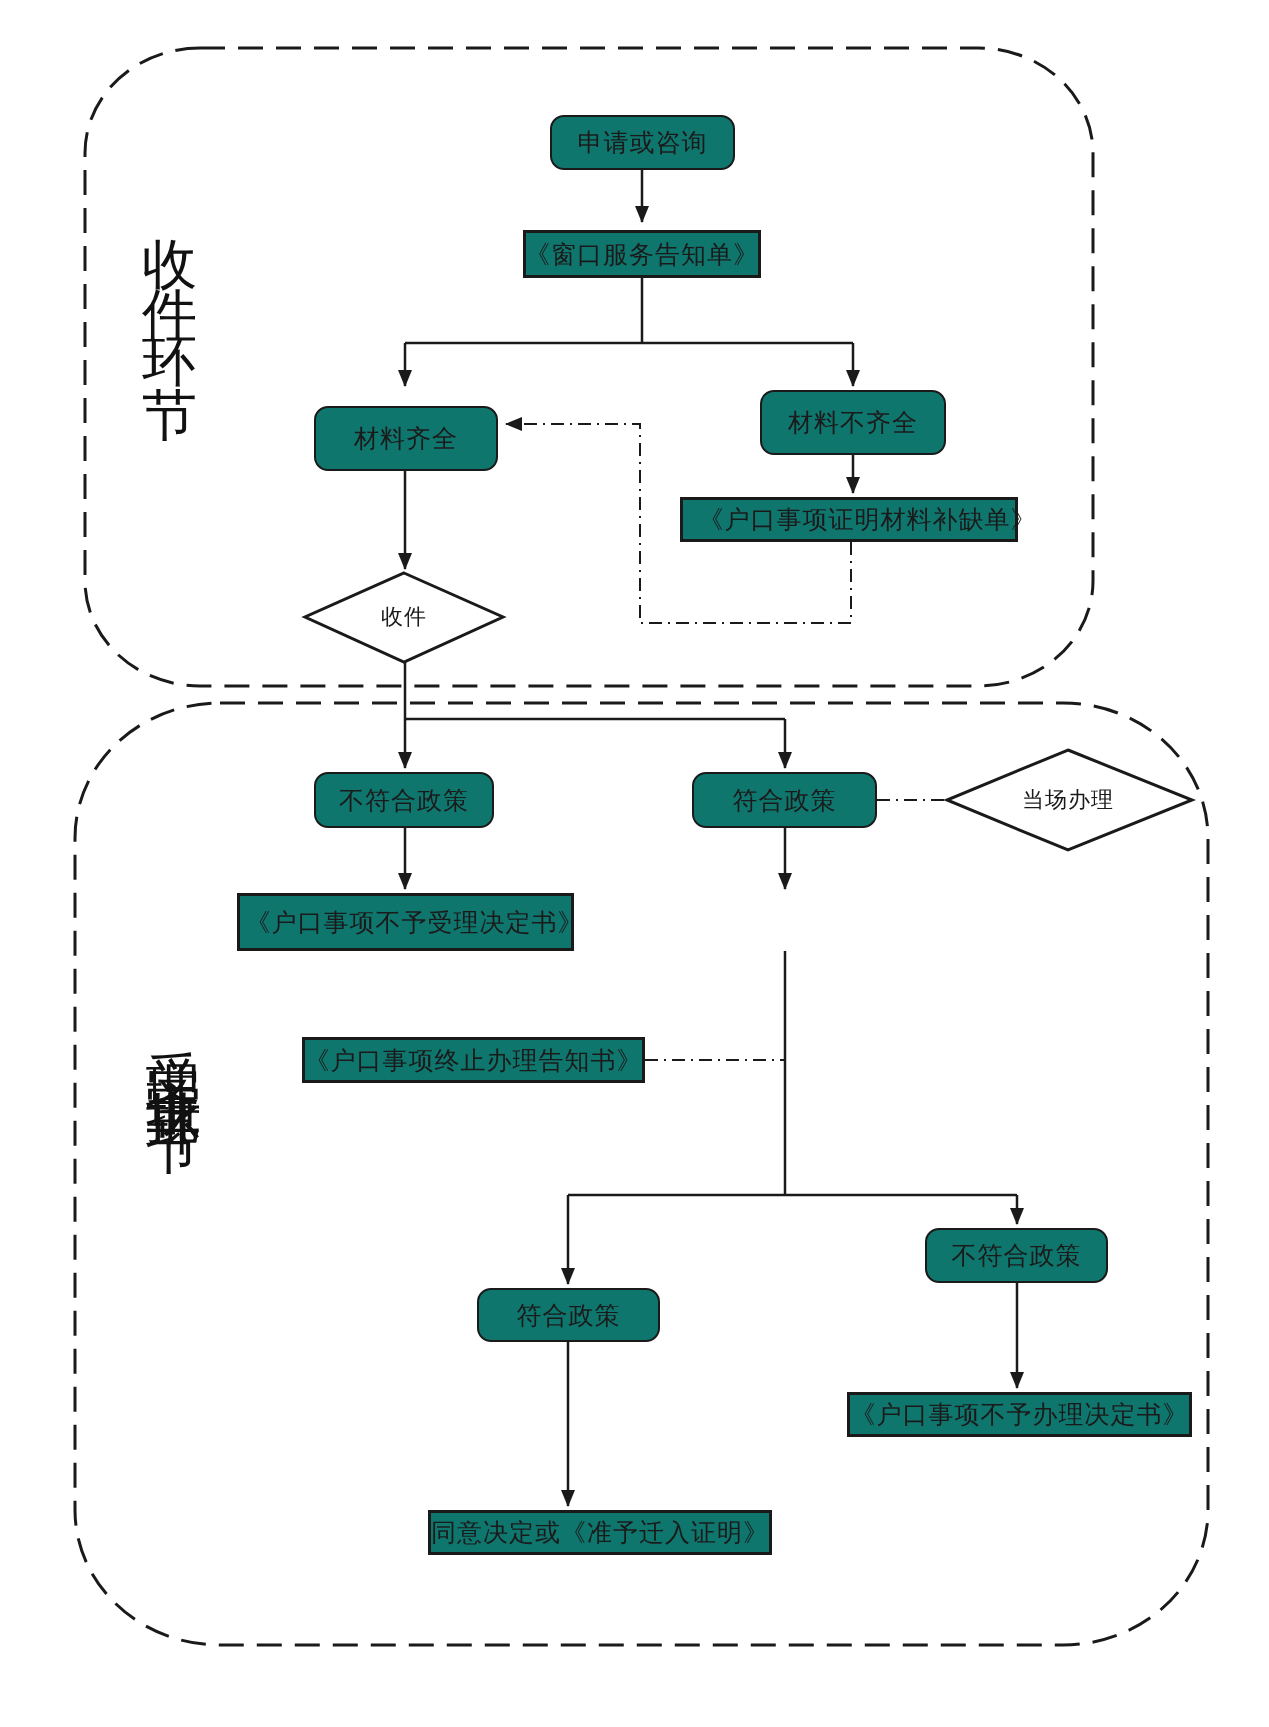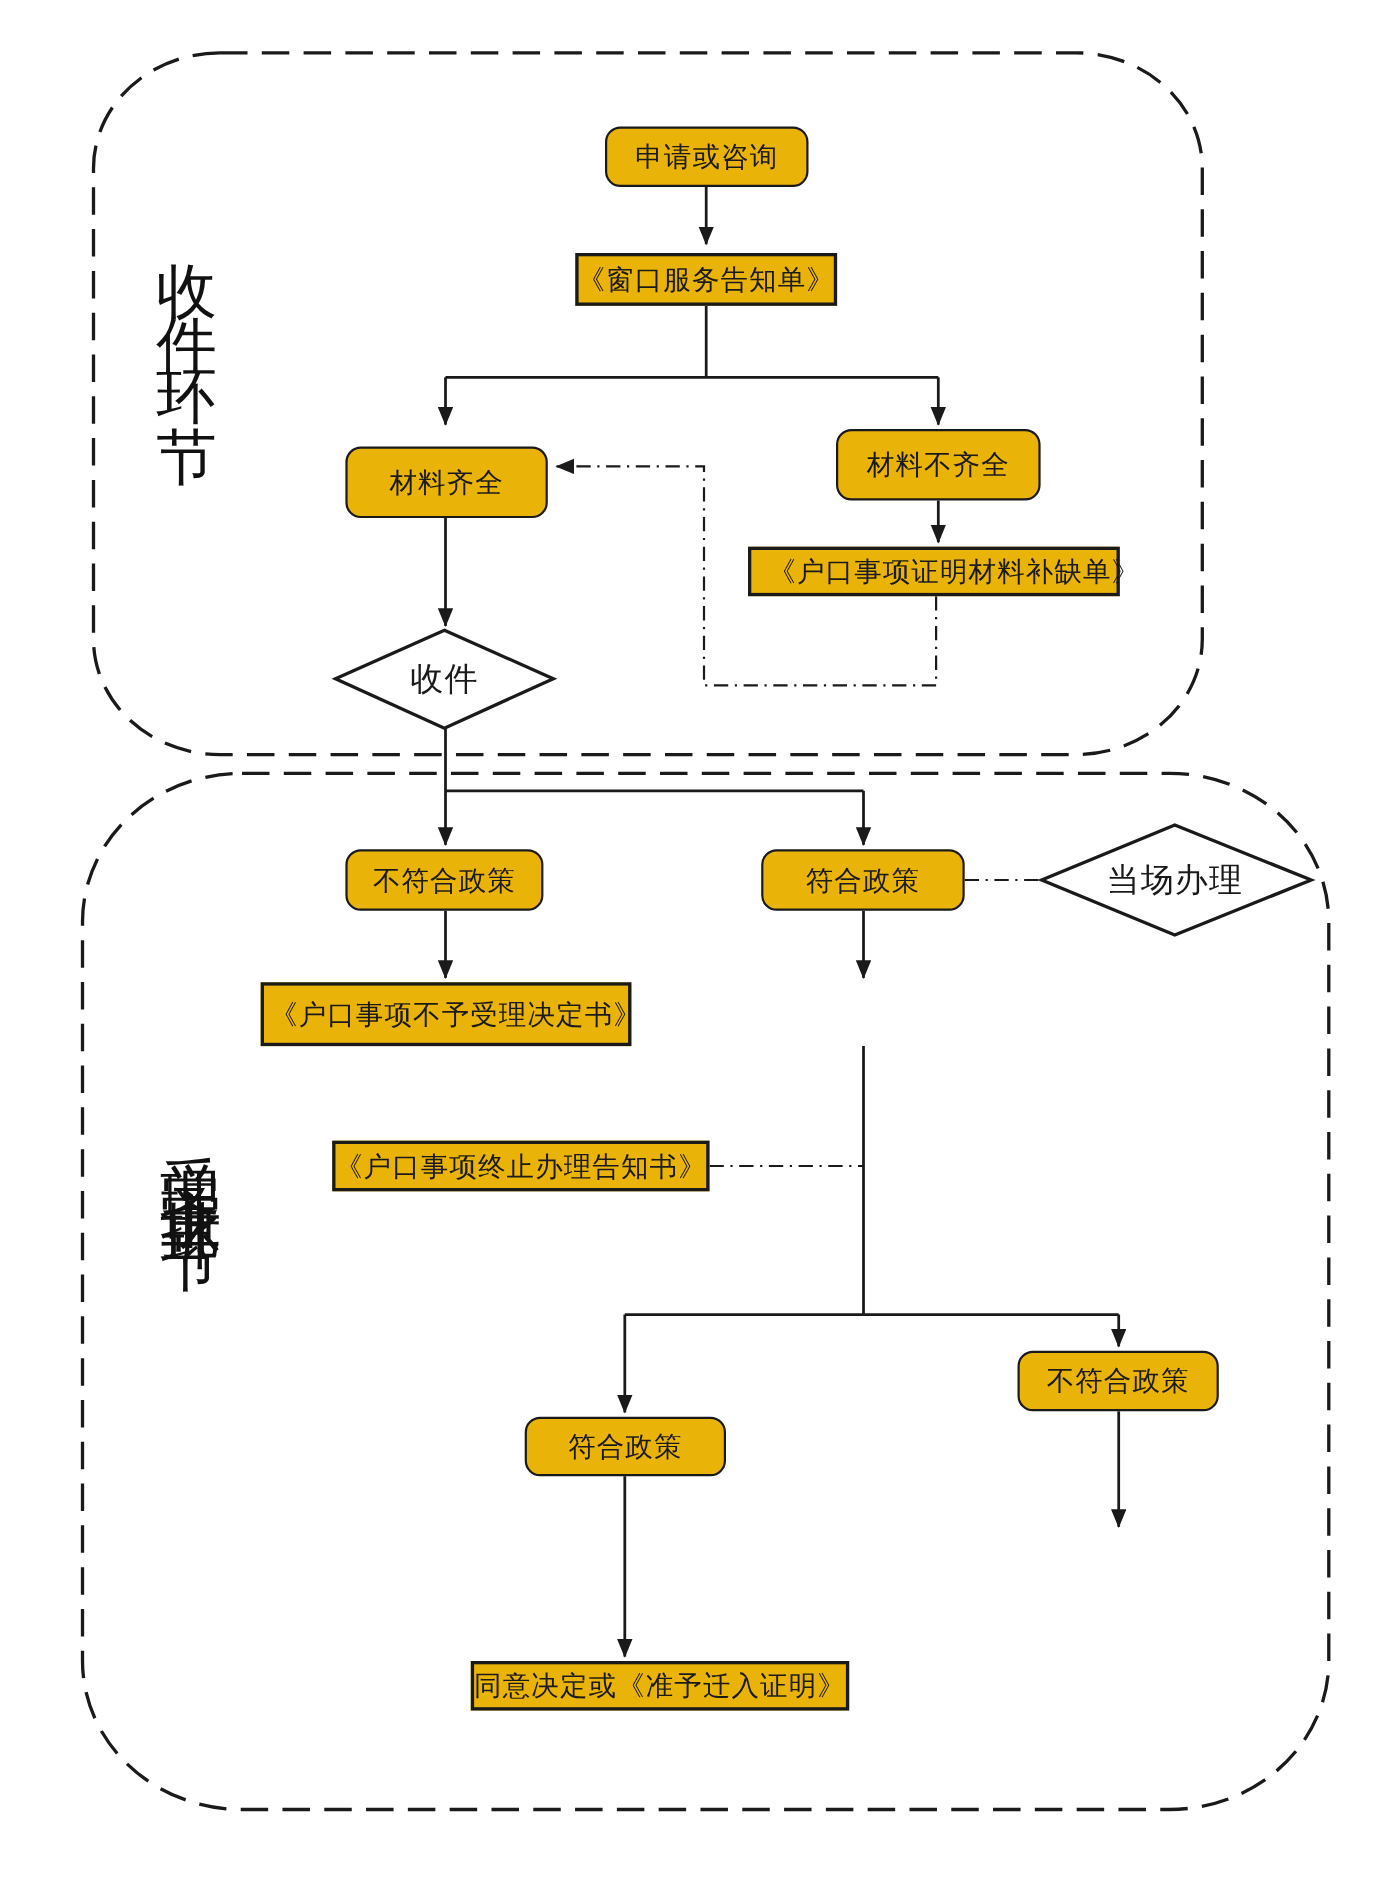--- a/index.html
+++ b/index.html
@@ -4,27 +4,27 @@
 <style>
   html,body{margin:0;padding:0;background:#fff;}
   .canvas{
     position:relative;width:1269px;height:1727px;background:#ffffff;
     font-family:"Liberation Sans","DejaVu Sans",sans-serif;color:#1a1a1a;
     overflow:hidden;
   }
   svg.wires{position:absolute;left:0;top:0;width:1269px;height:1727px;}
   .node{
     position:absolute;display:flex;align-items:center;justify-content:center;
-    background:#eab308;border:3px solid #1a1a1a;box-sizing:border-box;
+    background:#0f766e;border:3px solid #1a1a1a;box-sizing:border-box;
     font-size:25px;letter-spacing:1px;white-space:nowrap;text-align:center;
   }
   .node.rounded{border-radius:14px;border-width:2.5px;}
   .diamond-label{
     position:absolute;display:flex;align-items:center;justify-content:center;
-    font-size:30px;letter-spacing:1px;white-space:nowrap;background:transparent;
+    font-size:22px;letter-spacing:1px;white-space:nowrap;background:transparent;
   }
   .stage-label{
     position:absolute;writing-mode:vertical-rl;text-orientation:upright;
     font-size:55px;color:#111;line-height:60px;
   }
   .stage-label.intake{letter-spacing:49px;}
   .stage-label.review{letter-spacing:14px;}
 </style>
 </head>
 <body>
@@ -91,16 +91,17 @@
 
   <div class="node" style="left:237px;top:893px;width:337px;height:58px;padding-left:18px;">《户口事项不予受理决定书》</div>
 
 
   <div class="node" style="left:302px;top:1037px;width:343px;height:46px;">《户口事项终止办理告知书》</div>
 
   <div class="node rounded" style="left:477px;top:1288px;width:183px;height:54px;">符合政策</div>
 
   <div class="node rounded" style="left:925px;top:1228px;width:183px;height:55px;">不符合政策</div>
 
+  <div class="node" style="left:847px;top:1392px;width:345px;height:45px;">《户口事项不予办理决定书》</div>
 
   <div class="node" style="left:398px;top:1510px;width:344px;height:45px;margin-left:30px;">同意决定或《准予迁入证明》</div>
 
 </div>
 
 </body></html>

